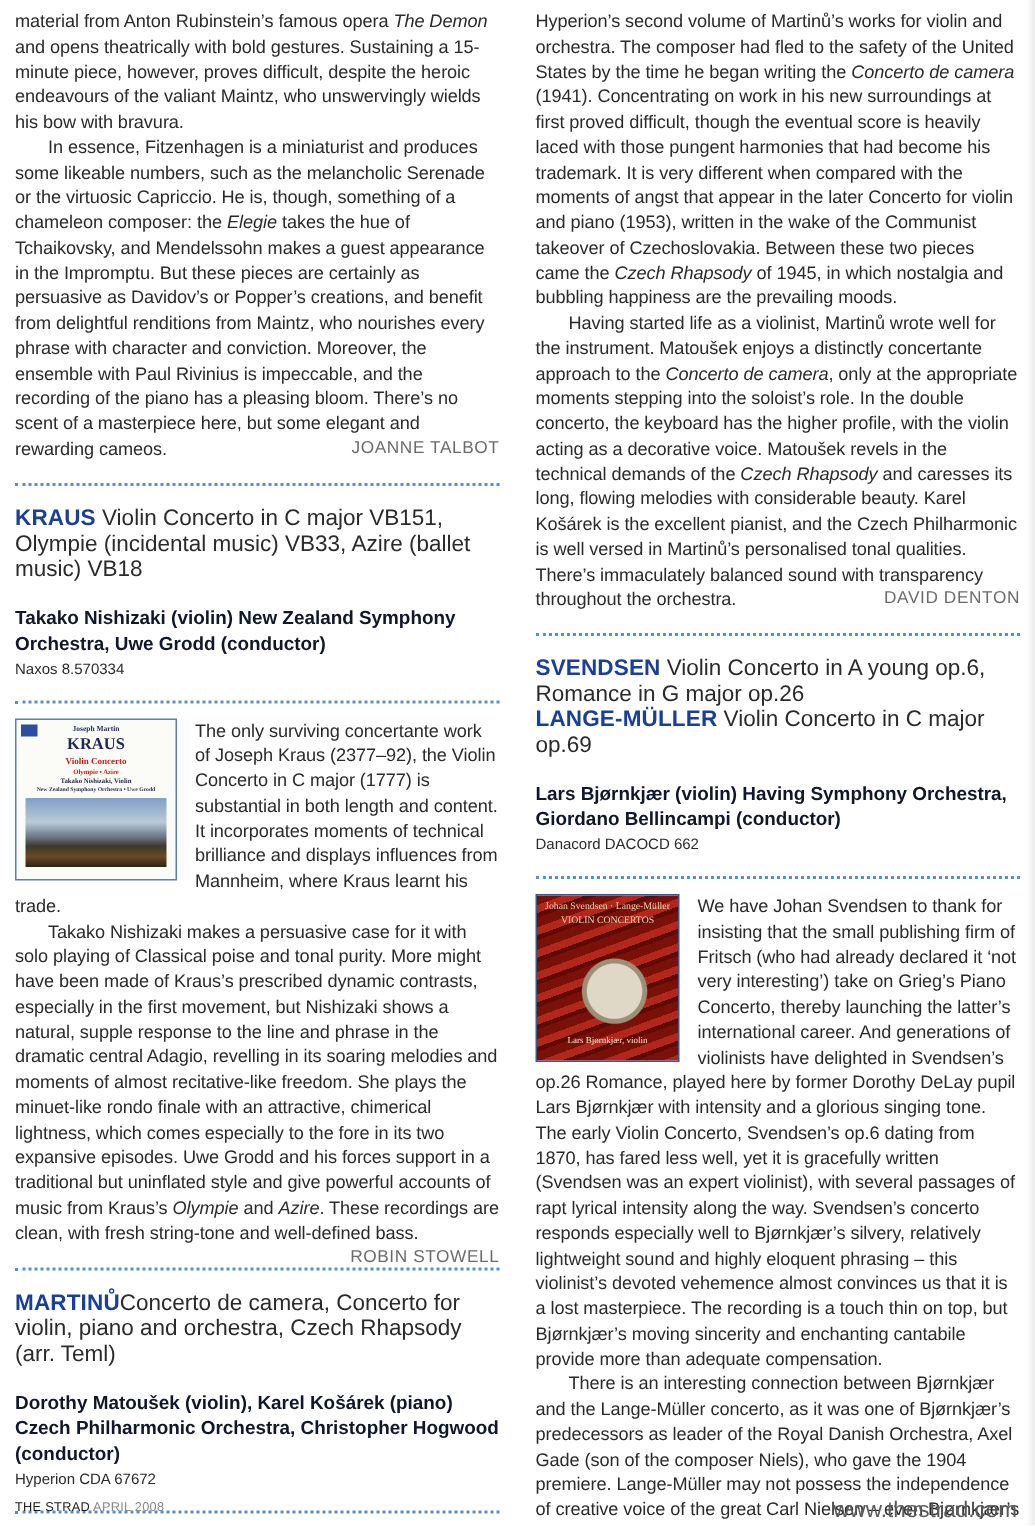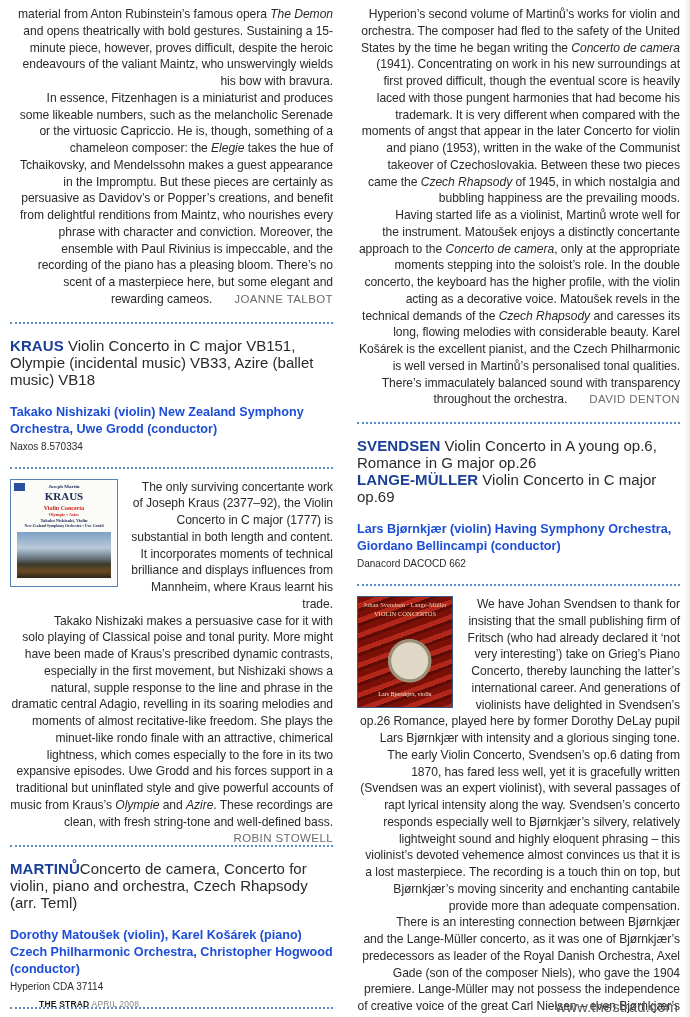--- a/index.html
+++ b/index.html
@@ -5,31 +5,31 @@
   html, body { margin: 0; padding: 0; background: #ffffff; }
   body {
     width: 690px; height: 1017px; position: relative; overflow: hidden;
     font-family: "Liberation Sans", "DejaVu Sans", sans-serif;
     color: #2a2a2a;
   }
   .col { position: absolute; top: 0; width: 323px; }
   .col-left { left: 10px; }
   .col-right { left: 357px; }
   .p {
-    font-size: 12.1px; line-height: 16.75px; margin: 0; text-align: right;
+    font-size: 12.1px; line-height: 16.75px; margin: 0; text-align: left;
     letter-spacing: -0.05px;
   }
   .p.indent { text-indent: 22px; }
   .sig { float: right; color: #6b6b6b; font-size: 11.5px; letter-spacing: 0.4px; }
   .sep {
     height: 0; border-top: 2px dotted #3a7cc4; margin: 0; opacity: 0.85;
   }
   .head { font-size: 15px; line-height: 17px; color: #2a2a2a; margin: 0; }
   .composer { color: #1a3f96; font-weight: bold; letter-spacing: 0.1px; }
-  .perf { font-size: 12.6px; line-height: 17px; color: #1d4ed8; font-weight: bold; margin: 0; }
+  .perf { font-size: 12.6px; line-height: 17px; color: #0f172a; font-weight: bold; margin: 0; }
   .label { font-size: 10px; line-height: 17px; color: #2a2a2a; margin: 0; }
   .cover {
     float: left; width: 108px; height: 108px; margin: 0 12px 2px 0;
     border: 1px solid #5a7fb6; box-sizing: border-box; position: relative; overflow: hidden;
   }
   .kraus-cover { background: #fbfbf8; }
   .kraus-cover .logo { position:absolute; left:3px; top:3px; width:11px; height:8px; background:#2c4e9e; }
   .kraus-cover .t1 { position:absolute; top:4px; width:100%; text-align:center; font-family:"Liberation Serif",serif; font-size:5px; color:#1c2a55; font-weight:bold;}
   .kraus-cover .t2 { position:absolute; top:10px; width:100%; text-align:center; font-family:"Liberation Serif",serif; font-size:11px; color:#1c2a55; font-weight:bold;}
   .kraus-cover .t3 { position:absolute; top:25px; width:100%; text-align:center; font-family:"Liberation Serif",serif; font-size:6px; color:#c9231c; font-weight:bold;}
@@ -48,21 +48,21 @@
   .svend-cover .t1 { position:absolute; top:4px; width:100%; text-align:center; font-family:"Liberation Serif",serif; font-size:6.5px; color:#f0d9b8;}
   .svend-cover .t2 { position:absolute; top:13px; width:100%; text-align:center; font-family:"Liberation Serif",serif; font-size:6.5px; color:#f0d9b8;}
   .svend-cover .t3 { position:absolute; bottom:10px; width:100%; text-align:center; font-family:"Liberation Serif",serif; font-size:6px; color:#f0e6d4;}
   .mart-cover {
     background: repeating-linear-gradient(90deg, #f6f3ea 0 7px, #e9c46a 7px 9px, #fbf8ef 9px 15px, #d9a33b 15px 17px, #f3efe2 17px 24px, #c6d3a0 24px 26px);
   }
   .mart-cover::after { content:""; position:absolute; left:0; right:0; bottom:0; height:55%;
     background: linear-gradient(180deg, rgba(240,170,60,0) 0%, rgba(232,150,40,0.55) 60%, rgba(200,110,20,0.75) 100%); }
   .mart-cover .t1 { position:absolute; top:8px; width:100%; text-align:center; font-family:"Liberation Sans",sans-serif; font-weight:bold; font-size:20px; color:#e23a1c; letter-spacing:1px; z-index:1;}
   .footer-left { position:absolute; left:10px; top:999px; font-size:8.5px; color:#8a8a8a; letter-spacing: 0.2px;}
-  .footer-left b { color:#1b1b1b; font-weight: bold; margin-left: 29px; }
+  .footer-left b { color:#1b1b1b; font-weight: normal; }
   .footer-right { position:absolute; right:12px; top:998px; font-size:15px; color:#5a5a5a; }
   i { font-style: italic; }
   .right-edge { position:absolute; right:0; top:0; width:6px; height:1017px; background: linear-gradient(90deg, #ffffff, #ececec); }
 </style>
 </head>
 <body>
 
 <div class="col col-left">
   <p class="p" style="margin-top:6px;"><span>material from Anton Rubinstein’s famous opera </span><i>The Demon</i><span> and opens theatrically with bold gestures. Sustaining a 15-minute piece, however, proves difficult, despite the heroic endeavours of the valiant Maintz, who unswervingly wields his bow with bravura.</span></p>
   <p class="p indent"><span>In essence, Fitzenhagen is a miniaturist and produces some likeable numbers, such as the melancholic Serenade or the virtuosic Capriccio. He is, though, something of a chameleon composer: the </span><i>Elegie</i><span> takes the hue of Tchaikovsky, and Mendelssohn makes a guest appearance in the Impromptu. But these pieces are certainly as persuasive as Davidov’s or Popper’s creations, and benefit from delightful renditions from Maintz, who nourishes every phrase with character and conviction. Moreover, the ensemble with Paul Rivinius is impeccable, and the recording of the piano has a pleasing bloom. There’s no scent of a masterpiece here, but some elegant and rewarding cameos.</span><span class="sig">JOANNE TALBOT</span></p>
@@ -88,21 +88,21 @@
       <p class="p">The only surviving concertante work of Joseph Kraus (2377–92), the Violin Concerto in C major (1777) is substantial in both length and content. It incorporates moments of technical brilliance and displays influences from Mannheim, where Kraus learnt his trade.</p>
       <p class="p indent"><span>Takako Nishizaki makes a persuasive case for it with solo playing of Classical poise and tonal purity. More might have been made of Kraus’s prescribed dynamic contrasts, especially in the first movement, but Nishizaki shows a natural, supple response to the line and phrase in the dramatic central Adagio, revelling in its soaring melodies and moments of almost recitative-like freedom. She plays the minuet-like rondo finale with an attractive, chimerical lightness, which comes especially to the fore in its two expansive episodes. Uwe Grodd and his forces support in a traditional but uninflated style and give powerful accounts of music from Kraus’s </span><i>Olympie</i><span> and </span><i>Azire</i><span>. These recordings are clean, with fresh string-tone and well-defined bass.</span><span class="sig">ROBIN STOWELL</span></p>
     </div>
   </div>
 
   <div class="sep" style="margin-top:15px;"></div>
 
   <div style="margin-top:13px;">
     <p class="head"><span class="composer">MARTINŮ</span><span>Concerto de camera, Concerto for violin, piano and orchestra, Czech Rhapsody (arr. Teml)</span></p>
     <p class="perf" style="margin-top:16px;">Dorothy Matoušek (violin), Karel Košárek (piano) Czech Philharmonic Orchestra, Christopher Hogwood (conductor)</p>
-    <p class="label">Hyperion CDA 37114</p>
+    <p class="label">Hyperion CDA 67672</p>
     <div class="sep" style="margin-top:12px;"></div>
     <div style="margin-top:10px;">
       <div class="cover mart-cover">
         <div class="t1">MARTINŮ</div>
 
       </div>
       <p class="p">Bohuslav Matoušek will be no stranger to those who have collected Supraphon’s invaluable series of Martinů’s music for violin and piano. For many years he was the leader of the famous Stamič Quartet, and is now concentrating on a solo career, here adding his insight into the composer in</p>
     </div>
   </div>
 </div>

